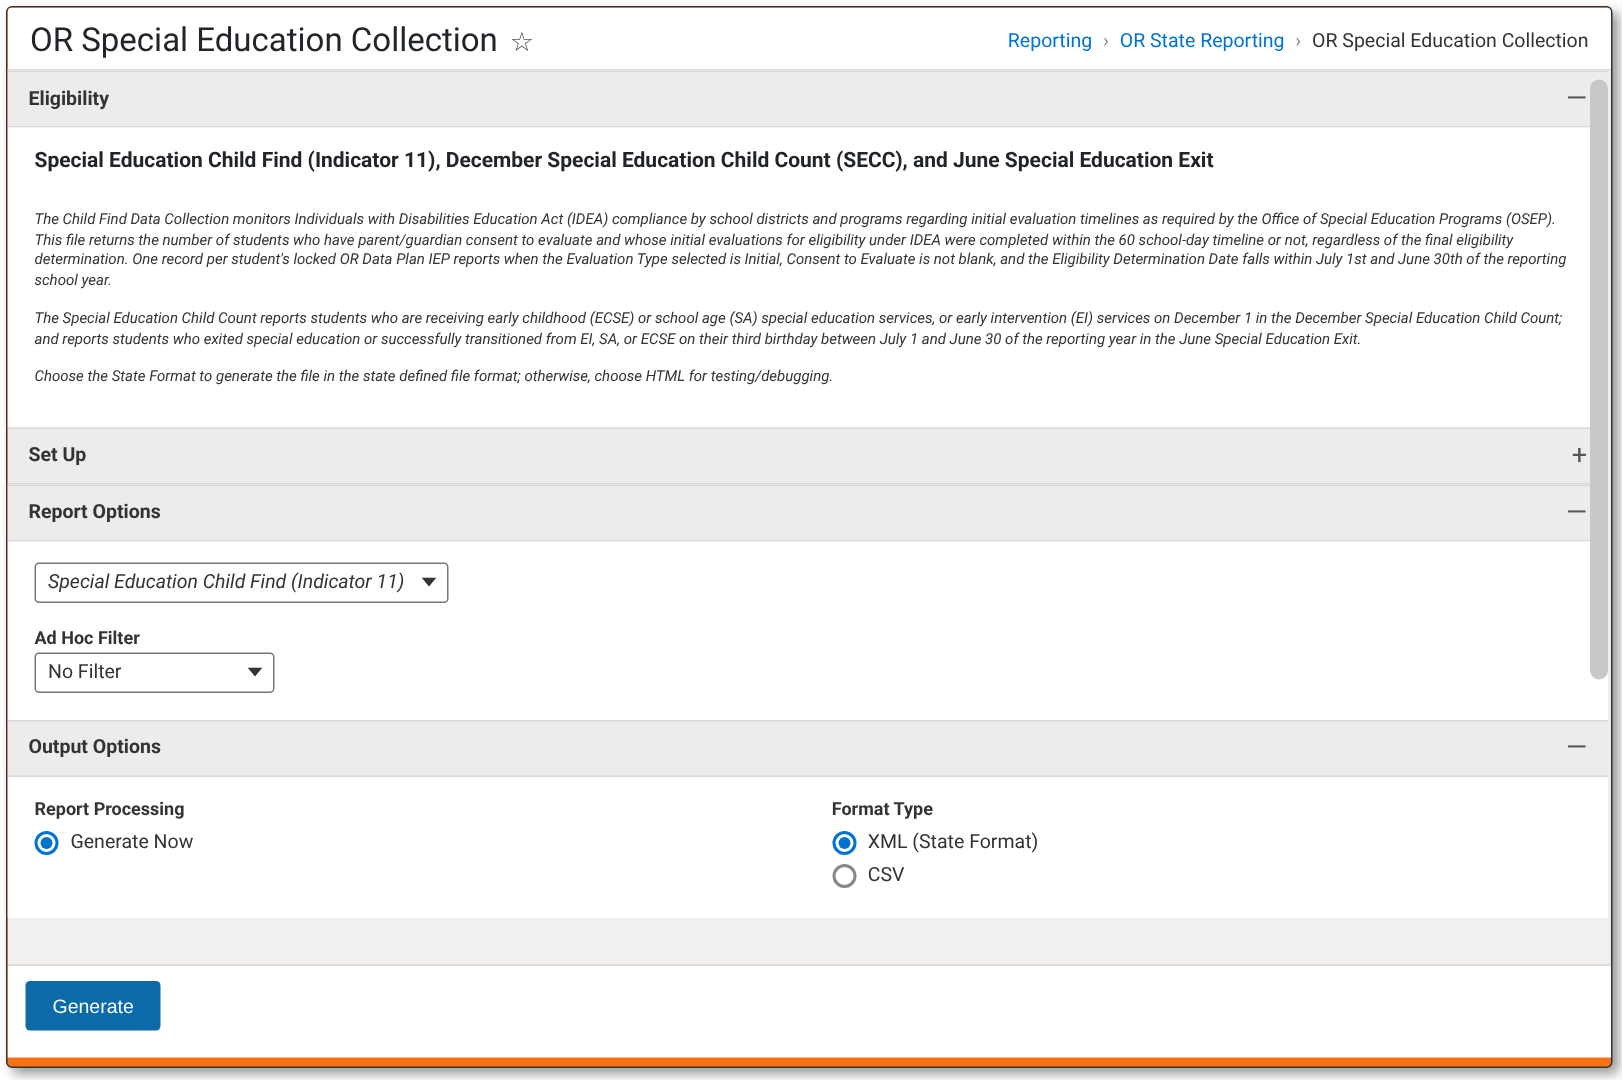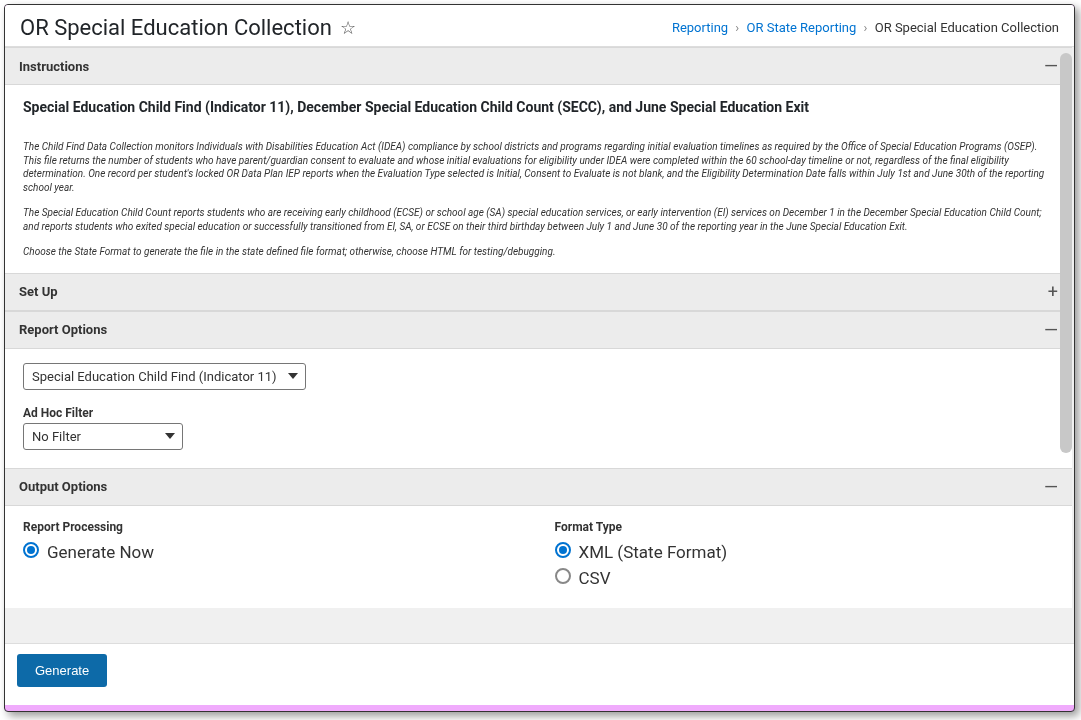--- a/index.html
+++ b/index.html
@@ -14,21 +14,21 @@
     }
     .container {
       border: 1px solid #333;
       border-radius: 4px;
       box-shadow: 4px 4px 8px rgba(0,0,0,0.4);
       margin: 4px;
       width: 1071px;
       height: 708px;
       overflow: hidden;
       position: relative;
-      background: #f0abfc;
+      background: #f97316;
     }
     .header {
       display: flex;
       justify-content: space-between;
       align-items: center;
       padding: 10px 15px 6px 15px;
       border-bottom: 1px solid #ddd;
       background: #fff;
     }
     .header-left {
@@ -127,21 +127,21 @@
     .select-box {
       border: 1px solid #767676;
       border-radius: 3px;
       padding: 5px 28px 5px 8px;
       font-size: 13px;
       background: #fff;
       cursor: pointer;
       min-width: 160px;
       display: inline-block;
     }
-    .select-box.wide { min-width: 265px; }
+    .select-box.wide { min-width: 265px; font-style: italic; }
     .select-caret {
       position: absolute;
       right: 8px;
       top: 50%;
       transform: translateY(-50%);
       pointer-events: none;
     }
     .select-caret svg { display: block; }
     .output-row {
       display: flex;
@@ -151,24 +151,24 @@
       flex: 0 0 50%;
     }
     .section-label {
       font-size: 12px;
       font-weight: 700;
       margin-bottom: 8px;
       color: #333;
     }
     .radio-row {
       display: flex;
-      align-items: flex-start;
+      align-items: center;
       gap: 8px;
       margin-bottom: 6px;
-      font-size: 17px;
+      font-size: 13px;
       cursor: pointer;
     }
     .radio {
       width: 16px;
       height: 16px;
       border: 2px solid #888;
       border-radius: 50%;
       display: inline-flex;
       align-items: center;
       justify-content: center;
@@ -224,28 +224,28 @@
       <a>OR State Reporting</a>
       <span class="sep">›</span>
       <span class="current">OR Special Education Collection</span>
     </div>
   </div>
 
   <div class="scroll-area">
 
     <div class="panel">
       <div class="panel-header">
-        <span>Instructions</span>
+        <span>Eligibility</span>
         <span class="panel-toggle">—</span>
       </div>
       <div class="panel-body">
         <div class="instr-title">Special Education Child Find (Indicator 11), December Special Education Child Count (SECC), and June Special Education Exit</div>
         <p class="instr-para">The Child Find Data Collection monitors Individuals with Disabilities Education Act (IDEA) compliance by school districts and programs regarding initial evaluation timelines as required by the Office of Special Education Programs (OSEP). This file returns the number of students who have parent/guardian consent to evaluate and whose initial evaluations for eligibility under IDEA were completed within the 60 school-day timeline or not, regardless of the final eligibility determination. One record per student's locked OR Data Plan IEP reports when the Evaluation Type selected is Initial, Consent to Evaluate is not blank, and the Eligibility Determination Date falls within July 1st and June 30th of the reporting school year.</p>
         <p class="instr-para">The Special Education Child Count reports students who are receiving early childhood (ECSE) or school age (SA) special education services, or early intervention (EI) services on December 1 in the December Special Education Child Count; and reports students who exited special education or successfully transitioned from EI, SA, or ECSE on their third birthday between July 1 and June 30 of the reporting year in the June Special Education Exit.</p>
-        <p class="instr-para" style="margin-bottom:0">Choose the State Format to generate the file in the state defined file format; otherwise, choose HTML for testing/debugging.</p>
+        <p class="instr-para" style="margin-bottom:12px">Choose the State Format to generate the file in the state defined file format; otherwise, choose HTML for testing/debugging.</p>
       </div>
     </div>
 
     <div class="panel">
       <div class="panel-header">
         <span>Set Up</span>
         <span class="panel-toggle">+</span>
       </div>
     </div>
 

